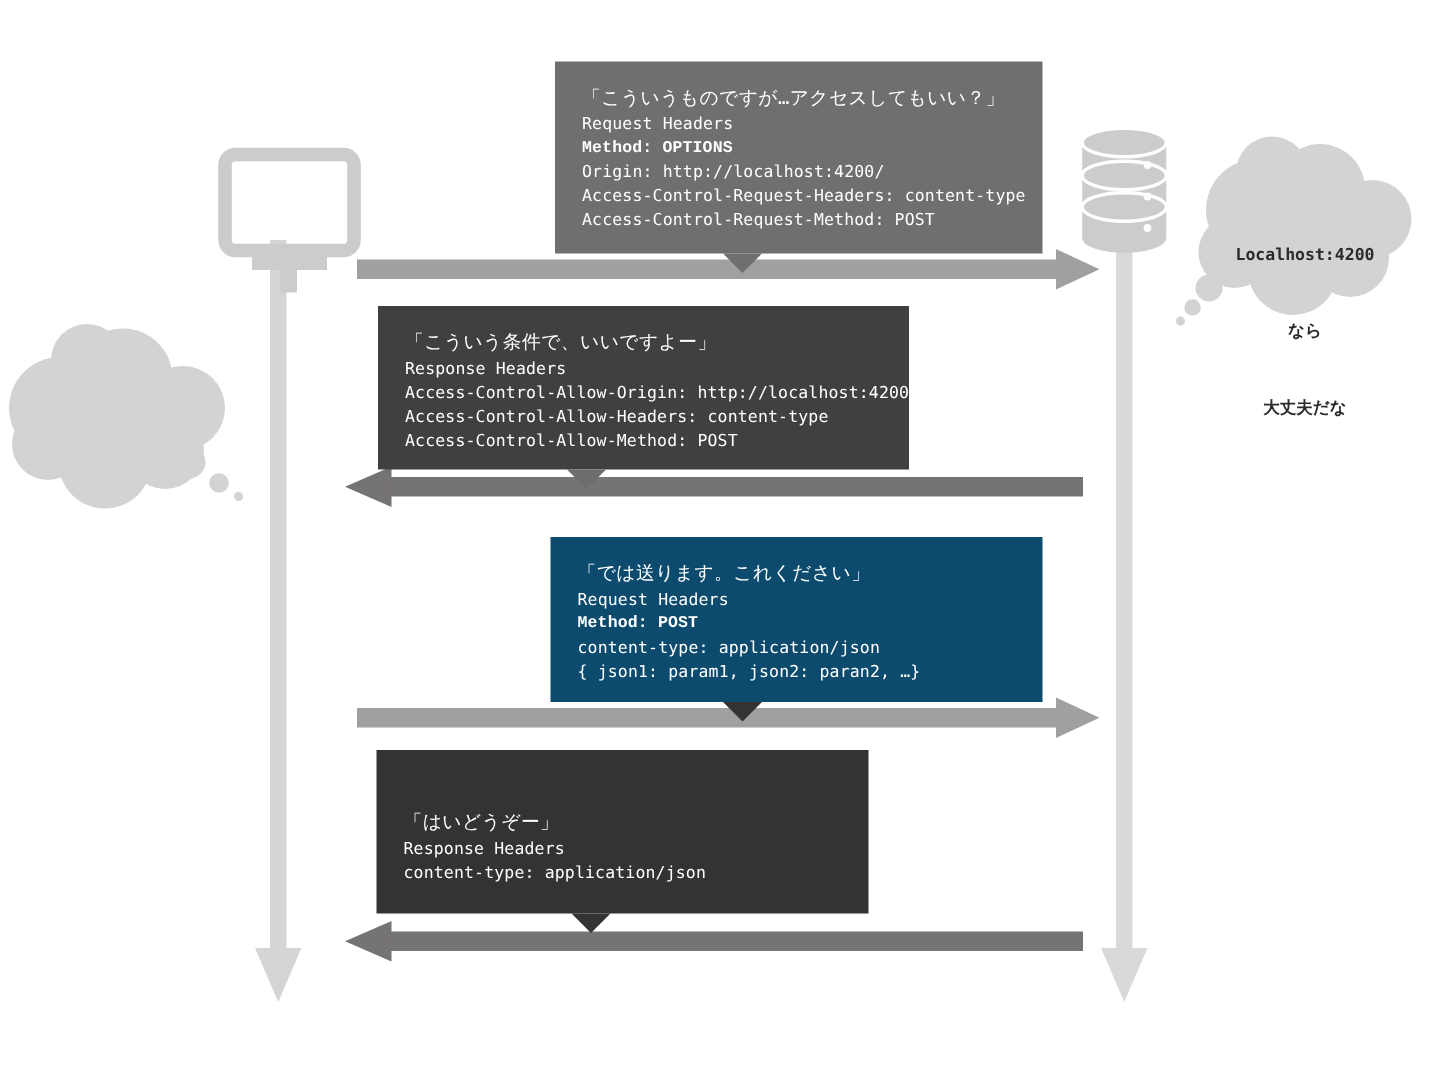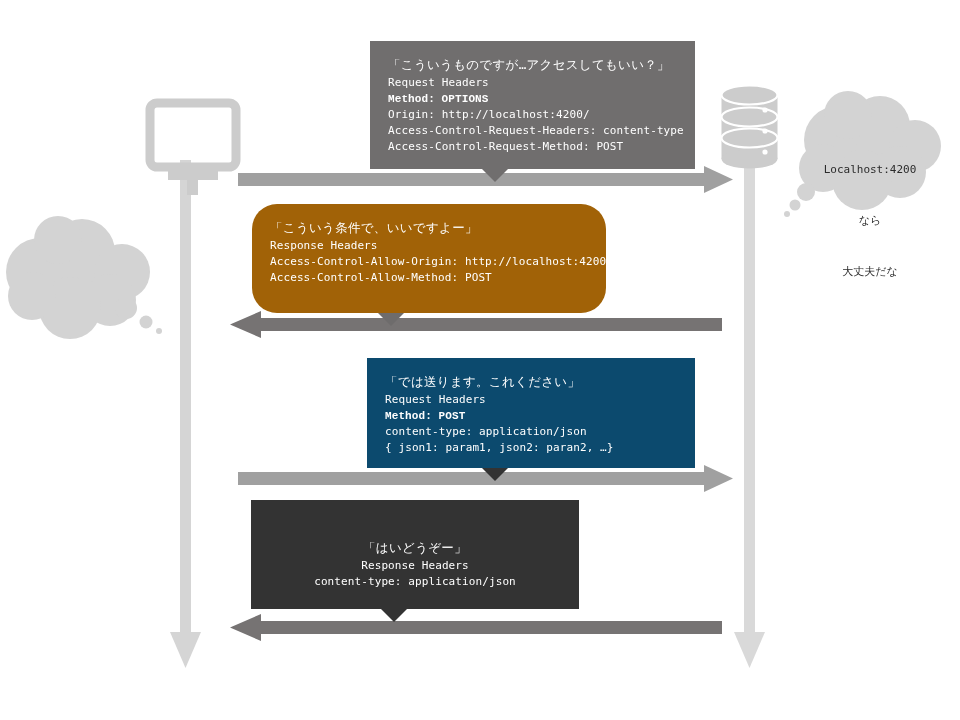--- a/index.html
+++ b/index.html
@@ -55,39 +55,39 @@
     line-height: 16px;
     white-space: pre;
     letter-spacing: 0.1px;
   }
   .msgbox .line.bold {
     font-weight: bold;
     font-family: Liberation Mono, monospace;
   }
   #box-1 { left: 370px; top: 41px;  width: 325px; height: 128px; background: #706e6e; }
   #box-1 .tail { left: 112px; border-top: 13px solid #706e6e; }
-  #box-2 { left: 252px; top: 204px; width: 354px; height: 109px; background: #a16207; border-radius: 25px; }
+  #box-2 { left: 252px; top: 204px; width: 354px; height: 109px; background: #404040; }
   #box-2 .tail { left: 126px; border-top: 13px solid #6e6c6c; }
   #box-3 { left: 367px; top: 358px; width: 328px; height: 110px; background: #0c4a6e; }
   #box-3 .tail { left: 115px; border-top: 13px solid #333333; }
   #box-4 { left: 251px; top: 500px; width: 328px; height: 109px; background: #333333; }
   #box-4 .tail { left: 130px; border-top: 13px solid #333333; }
-  #box-4 .pad { padding-top: 24px; text-align: center; }
+  #box-4 .pad { padding-top: 24px; }
   
   .bubble-text {
     position: absolute;
     text-align: center;
     color: #2b2b2b;
     font-family: "DejaVu Sans Mono", "Liberation Mono", monospace;
     font-size: 11px;
     line-height: 17px;
     white-space: pre;
   }
   #bubble-left-text  { left: 18px;  top: 250px; width: 140px; }
-  #bubble-right-text { left: 795px; top: 127px; width: 150px; }
+  #bubble-right-text { left: 795px; top: 127px; width: 150px; font-weight: bold; }
 </style>
 </head>
 <body>
 
 <div id="stage">
 
   <svg id="scene" viewBox="0 0 960 720">
 
     <g>
       <rect x="180" y="160" width="11" height="475" fill="#d5d5d5"></rect>
@@ -175,20 +175,21 @@
     <div class="line">Origin: http://localhost:4200/</div>
     <div class="line">Access-Control-Request-Headers: content-type</div>
     <div class="line">Access-Control-Request-Method: POST</div>
     <div class="tail"></div>
   </div>
 
   <div class="msgbox" id="box-2">
     <div class="headline">「こういう条件で、いいですよー」</div>
     <div class="line">Response Headers</div>
     <div class="line">Access-Control-Allow-Origin: http://localhost:4200/</div>
+    <div class="line">Access-Control-Allow-Headers: content-type</div>
     <div class="line">Access-Control-Allow-Method: POST</div>
     <div class="tail"></div>
   </div>
 
   <div class="msgbox" id="box-3">
     <div class="headline">「では送ります。これください」</div>
     <div class="line">Request Headers</div>
     <div class="line bold">Method: POST</div>
     <div class="line">content-type: application/json</div>
     <div class="line">{ json1: param1, json2: paran2, …}</div>

